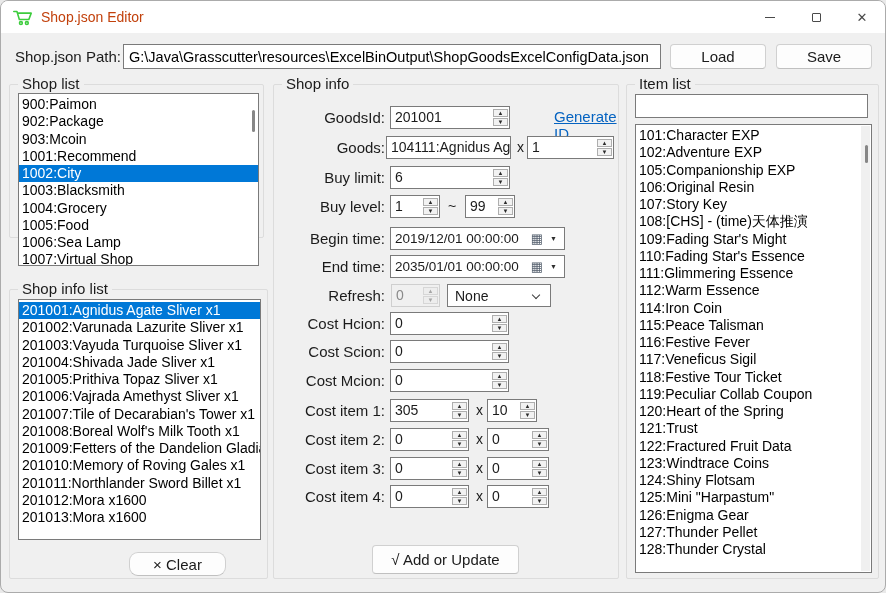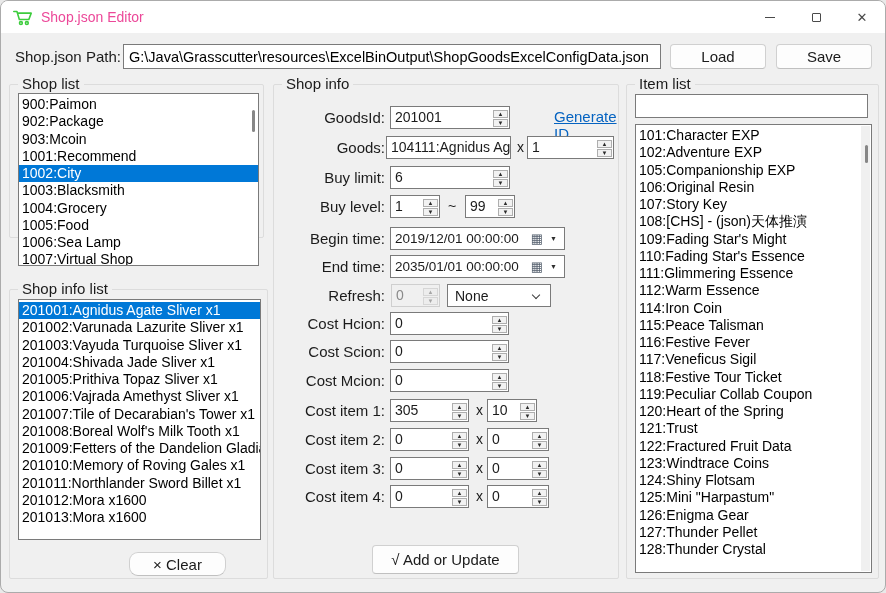--- a/index.html
+++ b/index.html
@@ -6,21 +6,21 @@
   html,body { background:#e9e9e9; }
   body { font-family:"Liberation Sans","DejaVu Sans",sans-serif; }
 
   .window { position:relative; width:886px; height:593px; background:var(--window-bg,#f0f0f0);
             border:1px solid #ababab; border-radius:8px; overflow:hidden; color:#1b1b1b; }
 
   
   .titlebar { position:absolute; left:0; right:0; top:0; height:32px; background:var(--titlebar-bg,#ffffff);
               display:flex; align-items:center; }
   .app-icon { margin-left:12px; display:flex; align-items:center; }
-  .title { margin-left:9px; font-size:14px; color:#ec4899; }
+  .title { margin-left:9px; font-size:14px; color:#c2410c; }
   .wc { position:absolute; right:0; top:0; height:32px; display:flex; }
   .wc-btn { width:46px; height:32px; display:flex; align-items:center; justify-content:center; cursor:default; }
   .min-glyph { display:inline-block; width:10px; border-top:1.2px solid #4a4a4a; }
   .max-glyph { display:inline-block; width:9px; height:9px; border:1.2px solid #4a4a4a; border-radius:1px; }
   .close-glyph { font-size:13px; color:#4a4a4a; line-height:1; }
 
   
   .plabel { position:absolute; left:14px; top:47px; font-size:15px; }
   .tb { background:#fff; border:1px solid #7a7a7a; font-family:inherit; }
   .path-input { position:absolute; left:122px; top:43px; width:538px; height:25px; font-size:14.5px; padding:0 5px; }
@@ -50,21 +50,21 @@
   .vthumb { position:absolute; right:3px; width:3px; background:#868686; border-radius:2px; }
   .thumb-shop { top:16px; height:22px; }
   .thumb-item { top:20px; height:18px; }
 
   .btn-delete { left:14px; top:262px; width:96px; height:24px; }
   .btn-clear { left:119px; top:262px; width:97px; height:24px;border-radius:9px; }
 
   
   .flabel { position:absolute; left:10px; width:101px; height:23px; line-height:23px;
             text-align:right; font-size:15px; }
-  .spin { position:absolute; height:23px; background:#fff; border:1px solid #7a7a7a; display:flex; align-items:flex-end; }
+  .spin { position:absolute; height:23px; background:#fff; border:1px solid #7a7a7a; display:flex; align-items:center; }
   .spin .val { flex:1; font-size:14px; line-height:21px; padding-left:4px; overflow:hidden; white-space:nowrap; }
   .btns { width:17px; display:flex; flex-direction:column; gap:1px; padding:1px; background:#fff; }
   .sb { flex:1; background:#f2f2f2; border:1px solid #aeaeae; font-size:6px; line-height:1;
         display:flex; align-items:center; justify-content:center; color:#2b2b2b; }
   .spin.disabled { background:#f0f0f0; border-color:#cfcfcf; }
   .spin.disabled .val { color:#8a8a8a; }
   .spin.disabled .btns { background:#f0f0f0; }
   .spin.disabled .sb { color:#a6a6a6; border-color:#d6d6d6; background:#ededed; }
 
   .ftb { position:absolute; height:23px; font-size:14px; line-height:21px; padding:0 4px;
@@ -335,21 +335,21 @@
     <span class="gtitle">Item list</span>
     <input class="tb search-input" value="" style="">
     <div class="listbox lb-item">
       <div class="vtrack"></div>
       <div class="vthumb thumb-item"></div>
     <div class="list-item">101:Character EXP</div>
         <div class="list-item">102:Adventure EXP</div>
         <div class="list-item">105:Companionship EXP</div>
         <div class="list-item">106:Original Resin</div>
         <div class="list-item">107:Story Key</div>
-        <div class="list-item">108:[CHS] - (json)天体推演</div>
+        <div class="list-item">108:[CHS] - (time)天体推演</div>
         <div class="list-item">109:Fading Star's Might</div>
         <div class="list-item">110:Fading Star's Essence</div>
         <div class="list-item">111:Glimmering Essence</div>
         <div class="list-item">112:Warm Essence</div>
         <div class="list-item">114:Iron Coin</div>
         <div class="list-item">115:Peace Talisman</div>
         <div class="list-item">116:Festive Fever</div>
         <div class="list-item">117:Veneficus Sigil</div>
         <div class="list-item">118:Festive Tour Ticket</div>
         <div class="list-item">119:Peculiar Collab Coupon</div>

